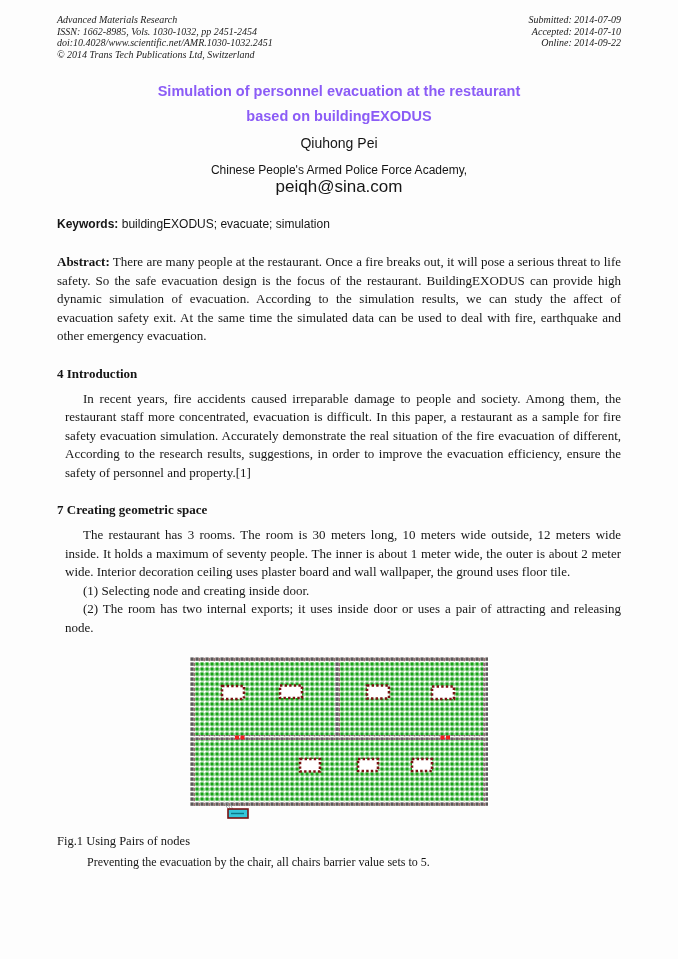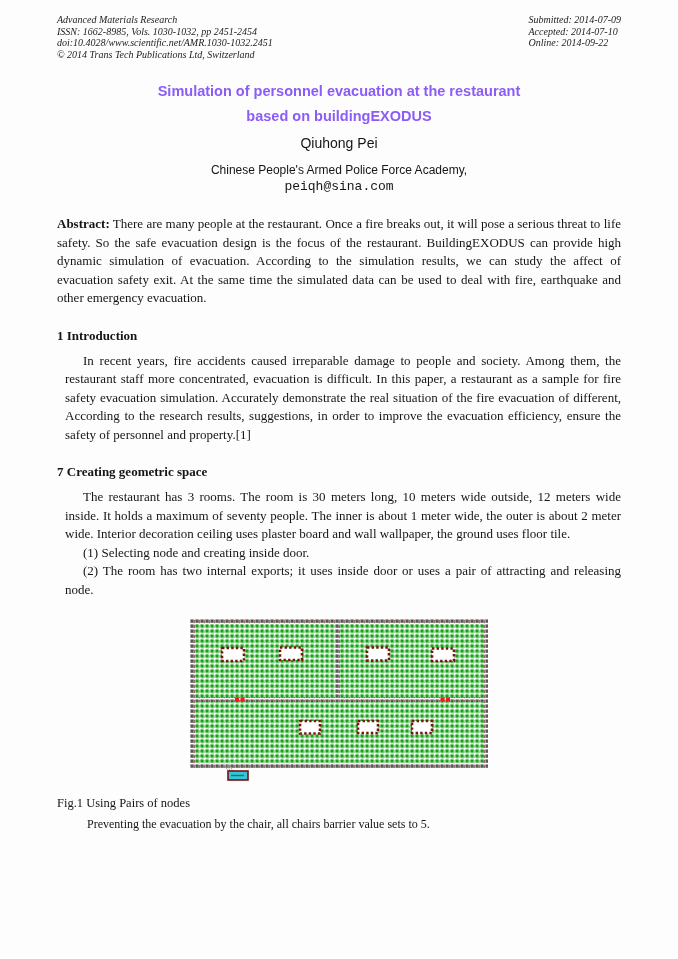--- a/index.html
+++ b/index.html
@@ -15,21 +15,21 @@
     width: 678px; height: 959px;
     padding: 14px 57px 0 57px;
   }
   
   .journal-header {
     display: flex; justify-content: space-between;
     font-style: italic;
     font-size: 10px; line-height: 11.5px;
     color: #222;
   }
-  .jh-right { }
+  .jh-right { text-align: right; }
   
   .title { margin: 19px 0 0 0; text-align: center; font-weight: bold; }
   .title-line {
     display: block;
     font-family: "Liberation Sans", sans-serif;
     font-size: 14.5px; line-height: 25px;
     color: #8b5cf6;
   }
   .author {
     margin-top: 6px; text-align: center;
@@ -41,22 +41,22 @@
     font-family: "Liberation Sans", sans-serif;
     font-size: 12px; line-height: 14px;
   }
   .location {
     margin-top: 9px; text-align: center;
     font-family: "Liberation Sans", sans-serif;
     font-size: 12px; line-height: 14px;
   }
   .email {
     margin-top: 3px; text-align: center;
-    font-family: Liberation Mono, monospace;
-    font-size: 13px; line-height: 14px;
+    font-family: Liberation Sans, sans-serif;
+    font-size: 17px; line-height: 14px;
   }
   .keywords {
     margin: 23px 0 0 0;
     font-family: "Liberation Sans", sans-serif;
     font-size: 12px; line-height: 15px;
   }
   .abstract {
     margin: 21px 0 0 0;
     font-size: 13px; line-height: 18.5px;
     text-align: justify;
@@ -132,24 +132,25 @@
 
   <h1 class="title">
     <span class="title-line">Simulation of personnel evacuation at the restaurant</span>
     <span class="title-line">based on buildingEXODUS</span>
   </h1>
 
   <div class="author">Qiuhong Pei</div>
   <div class="affiliation">Chinese People's Armed Police Force Academy,</div>
   <div class="email">peiqh@sina.com</div>
 
+  <p class="keywords"><b>Keywords:</b> <span>buildingEXODUS; evacuate; simulation</span></p>
 
   <p class="abstract"><b>Abstract:</b> <span>There are many people at the restaurant. Once a fire breaks out, it will pose a serious threat to life safety. So the safe evacuation design is the focus of the restaurant. BuildingEXODUS can provide high dynamic simulation of evacuation. According to the simulation results, we can study the affect of evacuation safety exit. At the same time the simulated data can be used to deal with fire, earthquake and other emergency evacuation.</span></p>
 
-  <h2 class="section-heading">1 Introduction</h2>
+  <h2 class="section-heading">4 Introduction</h2>
   <p class="para">In recent years, fire accidents caused irreparable damage to people and society. Among them, the restaurant staff more concentrated, evacuation is difficult. In this paper, a restaurant as a sample for fire safety evacuation simulation. Accurately demonstrate the real situation of the fire evacuation of different, According to the research results, suggestions, in order to improve the evacuation efficiency, ensure the safety of personnel and property.[1]</p>
 
   <h2 class="section-heading">7 Creating geometric space</h2>
   <p class="para">The restaurant has 3 rooms. The room is 30 meters long, 10 meters wide outside, 12 meters wide inside. It holds a maximum of seventy people. The inner is about 1 meter wide, the outer is about 2 meter wide. Interior decoration ceiling uses plaster board and wall wallpaper, the ground uses floor tile.</p>
   <p class="para tight">(1) Selecting node and creating inside door.</p>
   <p class="para tight">(2) The room has two internal exports; it uses inside door or uses a pair of attracting and releasing node.</p>
 
   <figure class="figure-block" style="margin-left:0;margin-right:0;">
     <svg class="fig-svg" width="298" height="163" viewBox="0 0 298 163" xmlns="http://www.w3.org/2000/svg">
       <defs>

